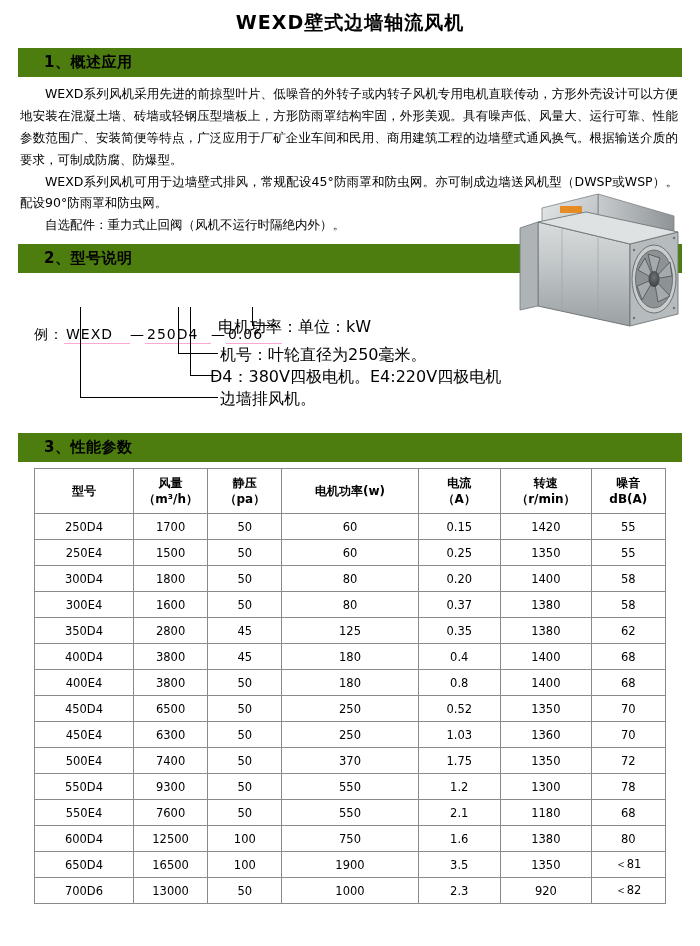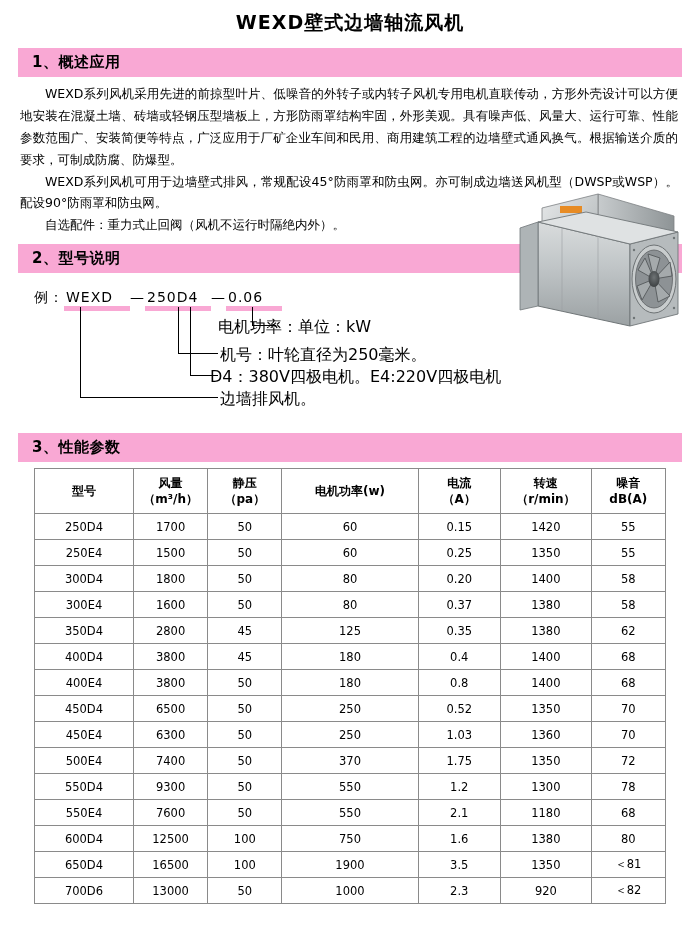--- a/index.html
+++ b/index.html
@@ -24,24 +24,24 @@
   }
   .doc-title {
     text-align: center;
     font-size: 19px;
     font-weight: bold;
     letter-spacing: 1px;
     padding-top: 10px;
     padding-bottom: 8px;
   }
   .section-head {
-    background: #f9a8d4;
+    background: #4d7c0f;
     font-size: 15px;
     font-weight: bold;
-    padding: 5px 14px;
+    padding: 5px 26px;
     margin: 4px 0 6px 0;
     letter-spacing: 0.5px;
   }
   .para {
     font-size: 12.5px;
     line-height: 1.75;
     text-align: justify;
     text-indent: 2em;
     margin: 0 4px 0 2px;
   }
@@ -57,23 +57,24 @@
     left: 16px;
     top: 10px;
     white-space: nowrap;
     letter-spacing: 1px;
   }
   .model-line .mtoken {
     display: inline-block;
   }
   .underline-box {
     display: inline-block;
-    border-bottom: 5px solid #f9a8d4;
+    border-bottom: 1px solid #f9a8d4;
     min-width: 10px;
     padding: 0 2px 1px 2px;
+    margin-top: 37px;
   }
   .leader {
     position: absolute;
     border-left: 1px solid #000;
   }
   .leader-h {
     position: absolute;
     border-top: 1px solid #000;
   }
   .anno {

